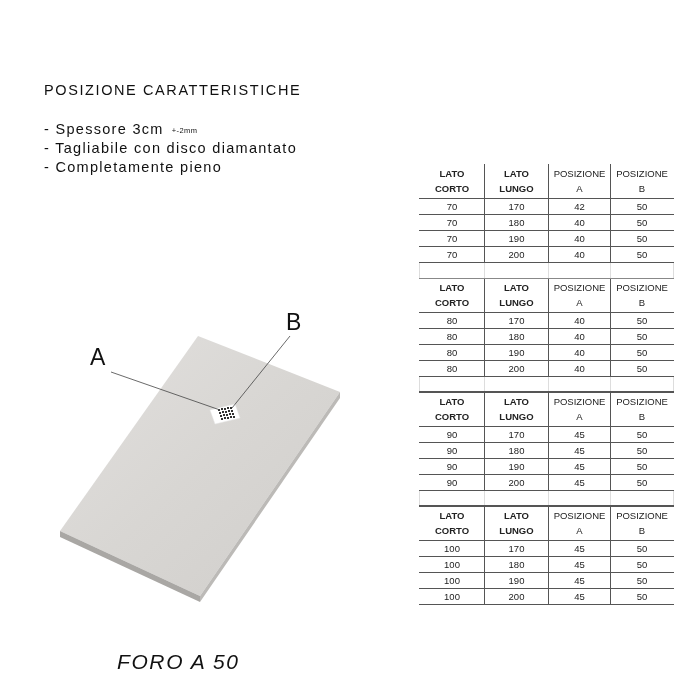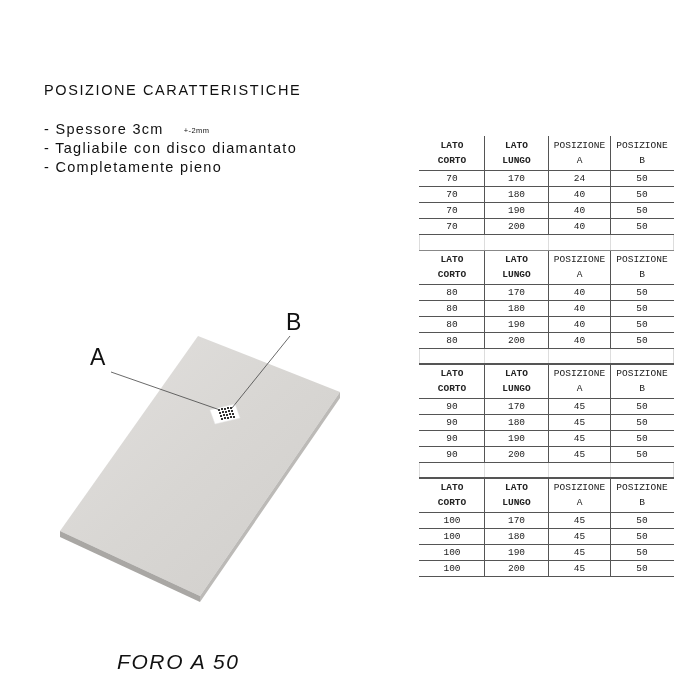--- a/index.html
+++ b/index.html
@@ -8,36 +8,36 @@
 
     .title {
       position: absolute; left: 44px; top: 82px;
       font-size: 14.5px; letter-spacing: 1.6px; color: #111;
     }
     .features { position: absolute; left: 44px; top: 120px; list-style: none; }
     .features li {
       font-size: 14.5px; letter-spacing: 1.3px; line-height: 19px; height: 19px;
       white-space: nowrap; color: #111;
     }
-    .features .tol { font-size: 7.5px; letter-spacing: 0.4px; margin-left: 20px; vertical-align: 1px; }
+    .features .tol { font-size: 7.5px; letter-spacing: 0.4px; margin-left: 8px; vertical-align: 1px; }
 
     .product {
       position: absolute; left: 0; top: 300px; width: 360px; height: 310px;
     }
 
     .label-A { position: absolute; left: 90px; top: 344px; font-size: 23px; color: #111; }
     .label-B { position: absolute; left: 286px; top: 309px; font-size: 23px; color: #111; }
 
     .footer-title {
       position: absolute; left: 117px; top: 650px; font-size: 21px; letter-spacing: 1.6px; color: #111; font-style: italic;
     }
 
     .spec-table {
-      position: absolute; left: 419px; top: 136px; width: 254px;
-      border-collapse: collapse; font-family: Liberation Mono, monospace;
+      position: absolute; left: 419px; top: 164px; width: 254px;
+      border-collapse: collapse; font-family: Liberation Sans, sans-serif;
       table-layout: fixed;
     }
     .spec-table td {
       text-align: center; font-size: 9.5px; color: #222; border-left: 1px solid #555; border-right: 1px solid #555;
       padding: 0; height: 16px; line-height: 15px;
     }
     .spec-table tr.hdr td {
       height: 34px; line-height: 15px; font-size: 9.5px; border-bottom: 1px solid #555;
     }
     .spec-table tr.hdr td.b { font-weight: bold; }
@@ -122,21 +122,21 @@
 
     <tr class="hdr">
       <td class="b"><span>LATO</span><br><span>CORTO</span></td>
       <td class="b"><span>LATO</span><br><span>LUNGO</span></td>
       <td><span>POSIZIONE</span><br><span>A</span></td>
       <td><span>POSIZIONE</span><br><span>B</span></td>
     </tr>
     <tr class="data">
         <td>70</td>
         <td>170</td>
-        <td>24</td>
+        <td>42</td>
         <td>50</td>
       </tr>
     <tr class="data">
         <td>70</td>
         <td>180</td>
         <td>40</td>
         <td>50</td>
       </tr>
     <tr class="data">
         <td>70</td>

